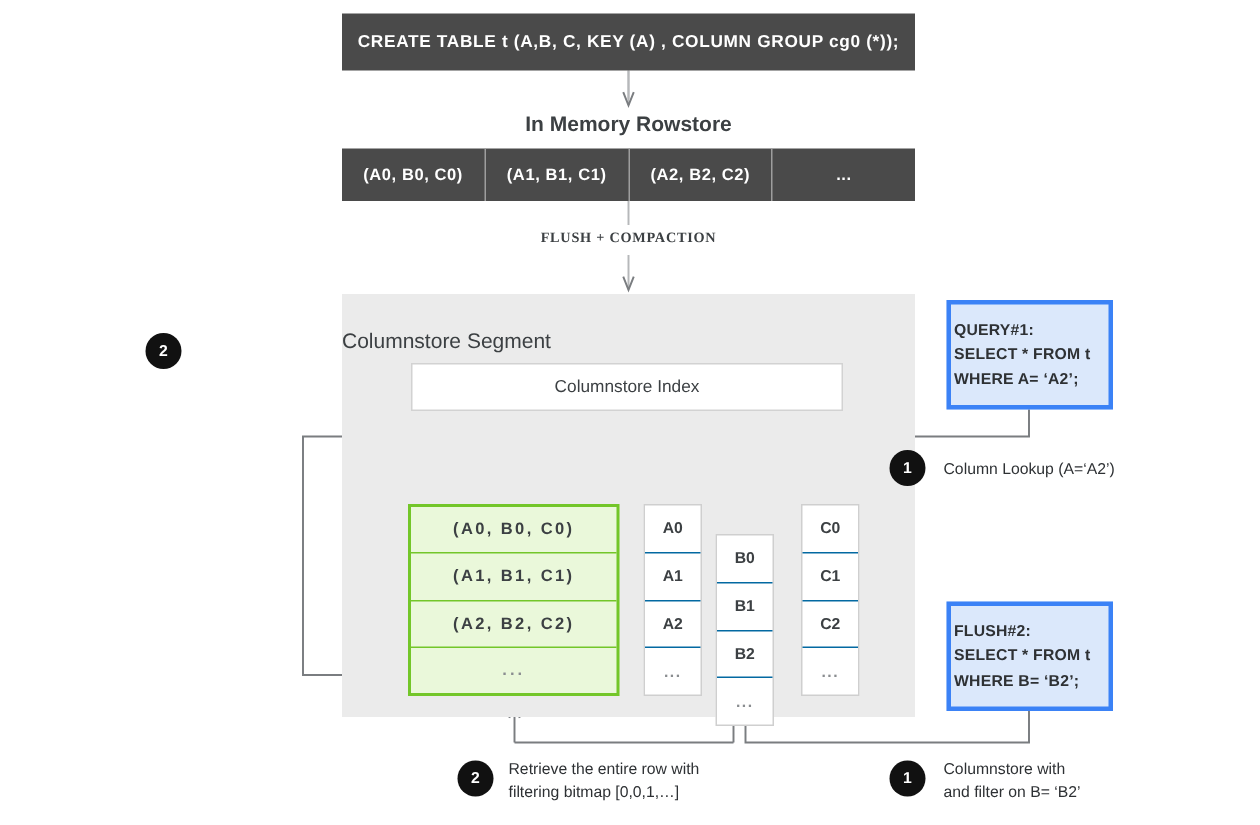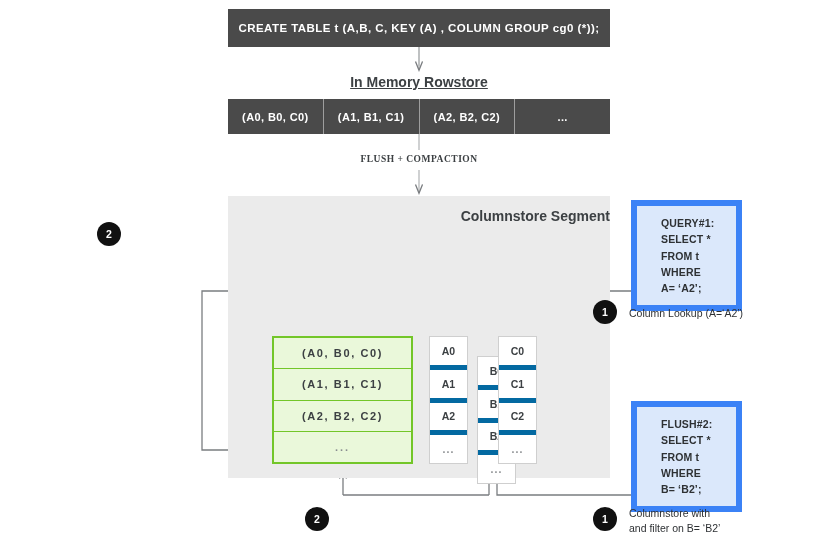--- a/index.html
+++ b/index.html
@@ -19,21 +19,21 @@
     left:228px;top:9px;width:382px;height:38px;
     background:#4a4a4a;
     display:flex;align-items:center;justify-content:center;
     color:#ffffff;font-size:11.5px;font-weight:bold;letter-spacing:.45px;
     box-sizing:border-box;padding:0 8px;white-space:nowrap;
   }
 
   
   #rowstore-title{
     left:228px;top:74px;width:382px;
-    text-align:center;font-size:14px;font-weight:bold;color:#3c4043;text-decoration:underline;
+    text-align:center;font-size:14px;font-weight:bold;color:#3c4043;
   }
   #rowstore-row{
     left:228px;top:99px;width:382px;height:35px;
     display:flex;background:#4a4a4a;box-sizing:border-box;
   }
   #rowstore-row .cell{
     flex:1 1 0;display:flex;align-items:center;justify-content:center;
     color:#ffffff;font-size:11px;font-weight:bold;letter-spacing:.4px;
     border-right:1px solid #9e9e9e;box-sizing:border-box;
   }
@@ -44,22 +44,22 @@
     left:228px;top:154px;width:382px;text-align:center;
     font-size:9.5px;font-weight:bold;letter-spacing:.5px;color:#3c4043;font-family:Liberation Serif, serif;
   }
 
   
   #segment-panel{
     left:228px;top:196px;width:382px;height:282px;
     background:#ebebeb;
   }
   #segment-title{
-    left:228px;top:208px;width:382px;text-align:right;
-    font-size:14px;font-weight:bold;color:#3c4043;
+    left:228px;top:219px;width:382px;text-align:left;
+    font-size:14px;font-weight:normal;color:#3c4043;
   }
 
   
   #cs-index{
     left:274px;top:242px;width:288px;height:32px;
     background:#ffffff;border:1px solid #d2d2d2;box-sizing:border-box;
     display:flex;align-items:center;justify-content:center;
     font-size:11.5px;color:#3c4043;
   }
   #deletion-bitmap{
@@ -85,32 +85,32 @@
 
   
   .col-stack{
     top:336px;width:39px;height:128px;
     display:flex;flex-direction:column;
     background:#ffffff;border:1px solid #cfcfcf;box-sizing:border-box;
   }
   .col-stack .c-cell{
     flex:1 1 0;display:flex;align-items:center;justify-content:center;
     font-size:10.5px;font-weight:bold;color:#3c4043;
-    border-bottom:5px solid #0369a1;box-sizing:border-box;
+    border-bottom:1px solid #0369a1;box-sizing:border-box;
   }
   .col-stack .c-cell:last-child{border-bottom:none;}
   .col-stack .c-cell.dots{color:#8a8d90;letter-spacing:1px;}
   #col-a{left:429px;}
   #col-b{left:477px;margin-top:20px;}
-  #col-c{left:498px;text-align:right;}
+  #col-c{left:534px;text-align:right;}
 
   
   .query-box{
-    background:#dbe8fb;border:6px solid #3b82f6;box-sizing:border-box;
-    padding:9px 24px;font-size:10.5px;font-weight:bold;color:#2e3134;
+    background:#dbe8fb;border:3px solid #3b82f6;box-sizing:border-box;
+    padding:9px 2px;font-size:10.5px;font-weight:bold;color:#2e3134;
     line-height:1.55;letter-spacing:.15px;
   }
   #query1{left:631px;top:200px;width:111px;}
   #query2{left:631px;top:401px;width:111px;}
 
   
   .badge{
     width:24px;height:24px;border-radius:50%;
     background:#111111;color:#ffffff;
     display:flex;align-items:center;justify-content:center;
@@ -183,20 +183,23 @@
     <div class="cell">(A1, B1, C1)</div>
     <div class="cell">(A2, B2, C2)</div>
     <div class="cell">...</div>
   </div>
 
   <div class="abs" id="flush-label">FLUSH + COMPACTION</div>
 
   <div class="abs" id="segment-panel"></div>
   <div class="abs" id="segment-title">Columnstore Segment</div>
 
+  <div class="abs" id="cs-index">
+    <span>Columnstore Index</span>
+  </div>
 
   <div class="abs" id="column-group">
     <div class="cg-cell">(A0, B0, C0)</div>
     <div class="cg-cell">(A1, B1, C1)</div>
     <div class="cg-cell">(A2, B2, C2)</div>
     <div class="cg-cell dots">...</div>
   </div>
 
   <div class="abs col-stack" id="col-a">
     <div class="c-cell">A0</div>
@@ -230,20 +233,24 @@
     <div>SELECT * FROM t</div>
     <div>WHERE B= ‘B2’;</div>
   </div>
 
   <div class="abs badge" id="badge-1a">2</div>
 
   <div class="abs badge" id="badge-1b">1</div>
   <div class="abs note" id="note-1b">Column Lookup (A=‘A2’)</div>
 
   <div class="abs badge" id="badge-2b">2</div>
+  <div class="abs note" id="note-2b">
+    <div>Retrieve the entire row with</div>
+    <div>filtering bitmap [0,0,1,…]</div>
+  </div>
 
   <div class="abs badge" id="badge-1c">1</div>
   <div class="abs note" id="note-1c">
     <div>Columnstore with</div>
     <div>and filter on B= ‘B2’</div>
   </div>
 
 </div>
 
 </body></html>

